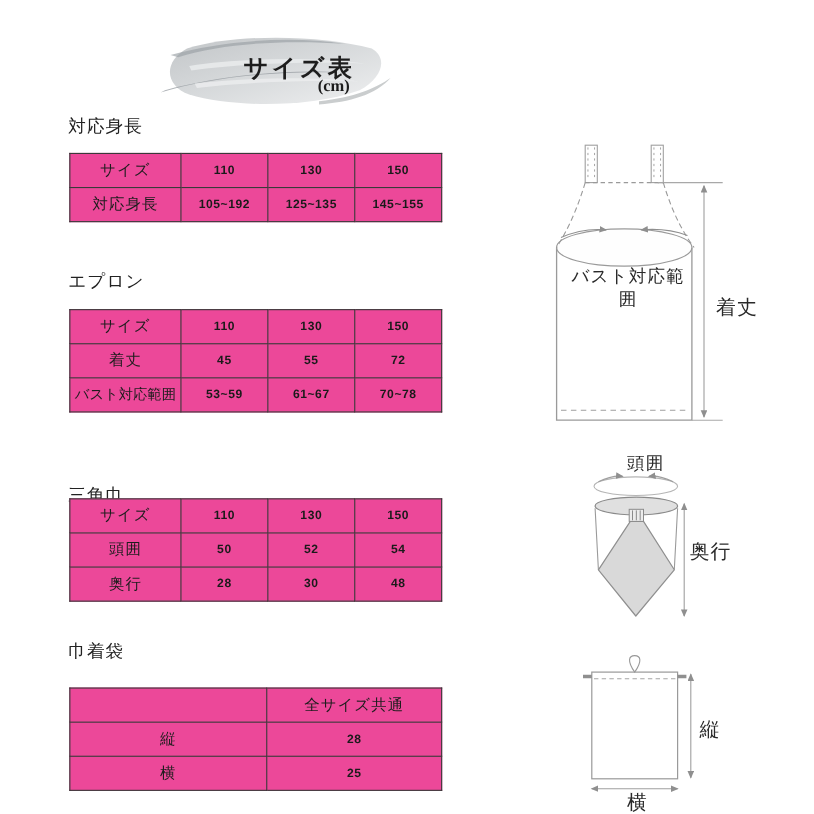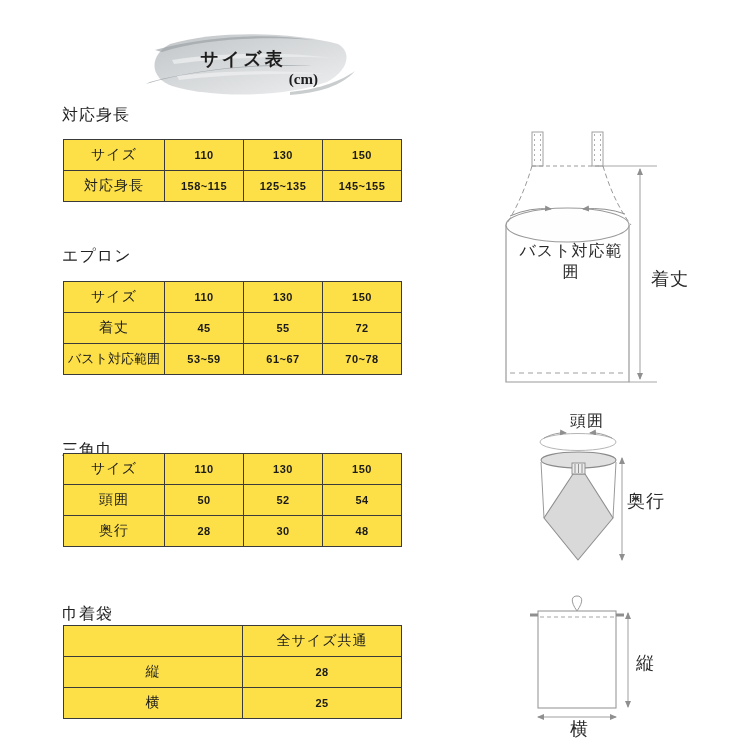--- a/index.html
+++ b/index.html
@@ -1,25 +1,25 @@
 <!DOCTYPE html>
 <html><head>
 <meta charset="utf-8">
 <style>
   html,body{margin:0;padding:0;background:#ffffff;}
   .page{position:relative;width:740px;height:740px;background:#ffffff;overflow:hidden;
         font-family:"Liberation Serif",serif;color:#1d1d1d;}
   .abs{position:absolute;}
-  .title-main{left:163px;top:47px;width:160px;text-align:center;font-size:18px;
+  .title-main{left:163px;top:47px;width:160px;text-align:right;font-size:22px;
               font-weight:bold;letter-spacing:3px;z-index:2;}
   .title-unit{left:158px;top:71px;width:160px;text-align:right;font-size:15px;
               font-weight:bold;z-index:2;}
   .brush{left:142px;top:30px;z-index:1;}
   .h{font-size:16px;letter-spacing:1px;color:#222;}
-  table.sz{position:absolute;border-collapse:collapse;table-layout:fixed;background:#fde047;}
+  table.sz{position:absolute;border-collapse:collapse;table-layout:fixed;background:#ec4899;}
   table.sz td{border:1px solid #3a3a3a;height:30px;text-align:center;vertical-align:middle;
               padding:0;overflow:hidden;}
   td.lbl{font-family:"Liberation Serif",serif;font-size:14px;letter-spacing:1px;}
   td.lbl-sm{font-family:"Liberation Serif",serif;font-size:13px;letter-spacing:0;}
   td.num{font-family:"Liberation Sans",sans-serif;font-weight:bold;font-size:11px;
          letter-spacing:0.5px;color:#1a1a1a;}
   .dlab{font-size:16px;letter-spacing:1px;color:#2a2a2a;}
   .dlab-big{font-size:18px;letter-spacing:1px;color:#2a2a2a;}
   svg{display:block;}
 </style>
@@ -56,21 +56,21 @@
       </colgroup>
     <tbody>
         <tr>
       <td class="lbl">サイズ</td>
       <td class="num">110</td>
       <td class="num">130</td>
       <td class="num">150</td>
     </tr>
     <tr>
       <td class="lbl">対応身長</td>
-      <td class="num">158~115</td>
+      <td class="num">105~192</td>
       <td class="num">125~135</td>
       <td class="num">145~155</td>
     </tr>
   </tbody>
     </table>
 
   <div class="abs h" style="left:62px;top:246px">エプロン</div>
   <table class="sz" style="left:63px;top:281px;width:338px">
     <colgroup>
         <col style="width:101px">
@@ -123,21 +123,21 @@
     </tr>
     <tr>
       <td class="lbl">奥行</td>
       <td class="num">28</td>
       <td class="num">30</td>
       <td class="num">48</td>
     </tr>
   </tbody>
     </table>
 
-  <div class="abs h" style="left:62px;top:604px">巾着袋</div>
+  <div class="abs h" style="left:62px;top:582px">巾着袋</div>
   <table class="sz" style="left:63px;top:625px;width:338px">
     <colgroup>
         <col style="width:179px">
         <col style="width:159px">
       </colgroup>
     <tbody>
         <tr>
       <td class="lbl"></td>
       <td class="lbl">全サイズ共通</td>
     </tr>

